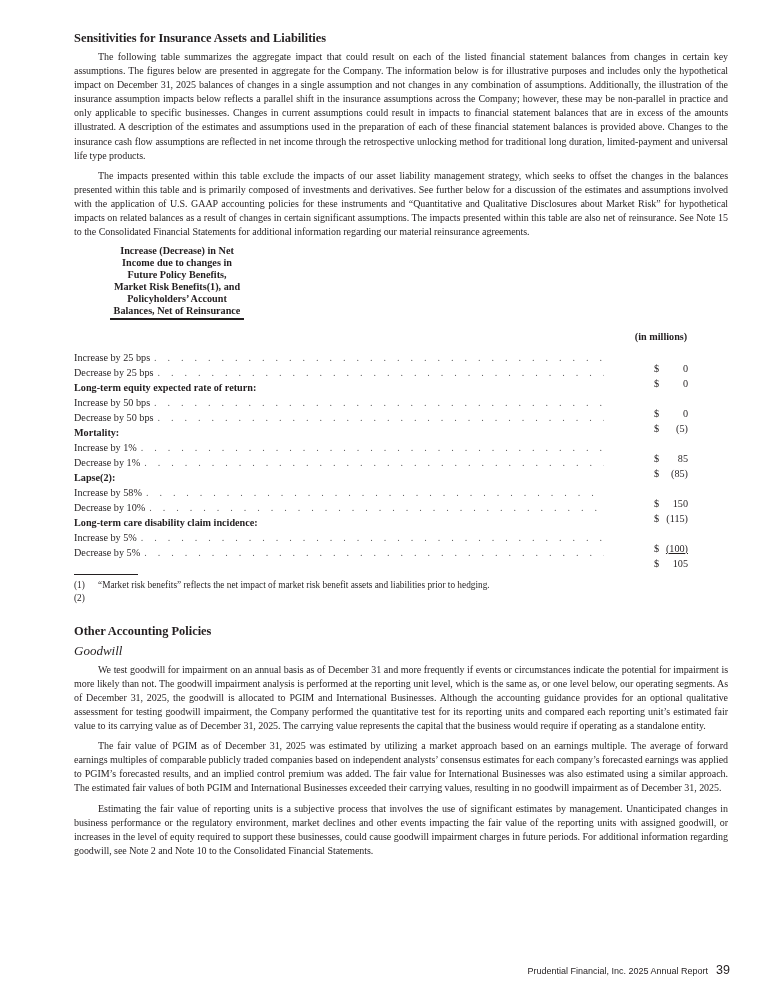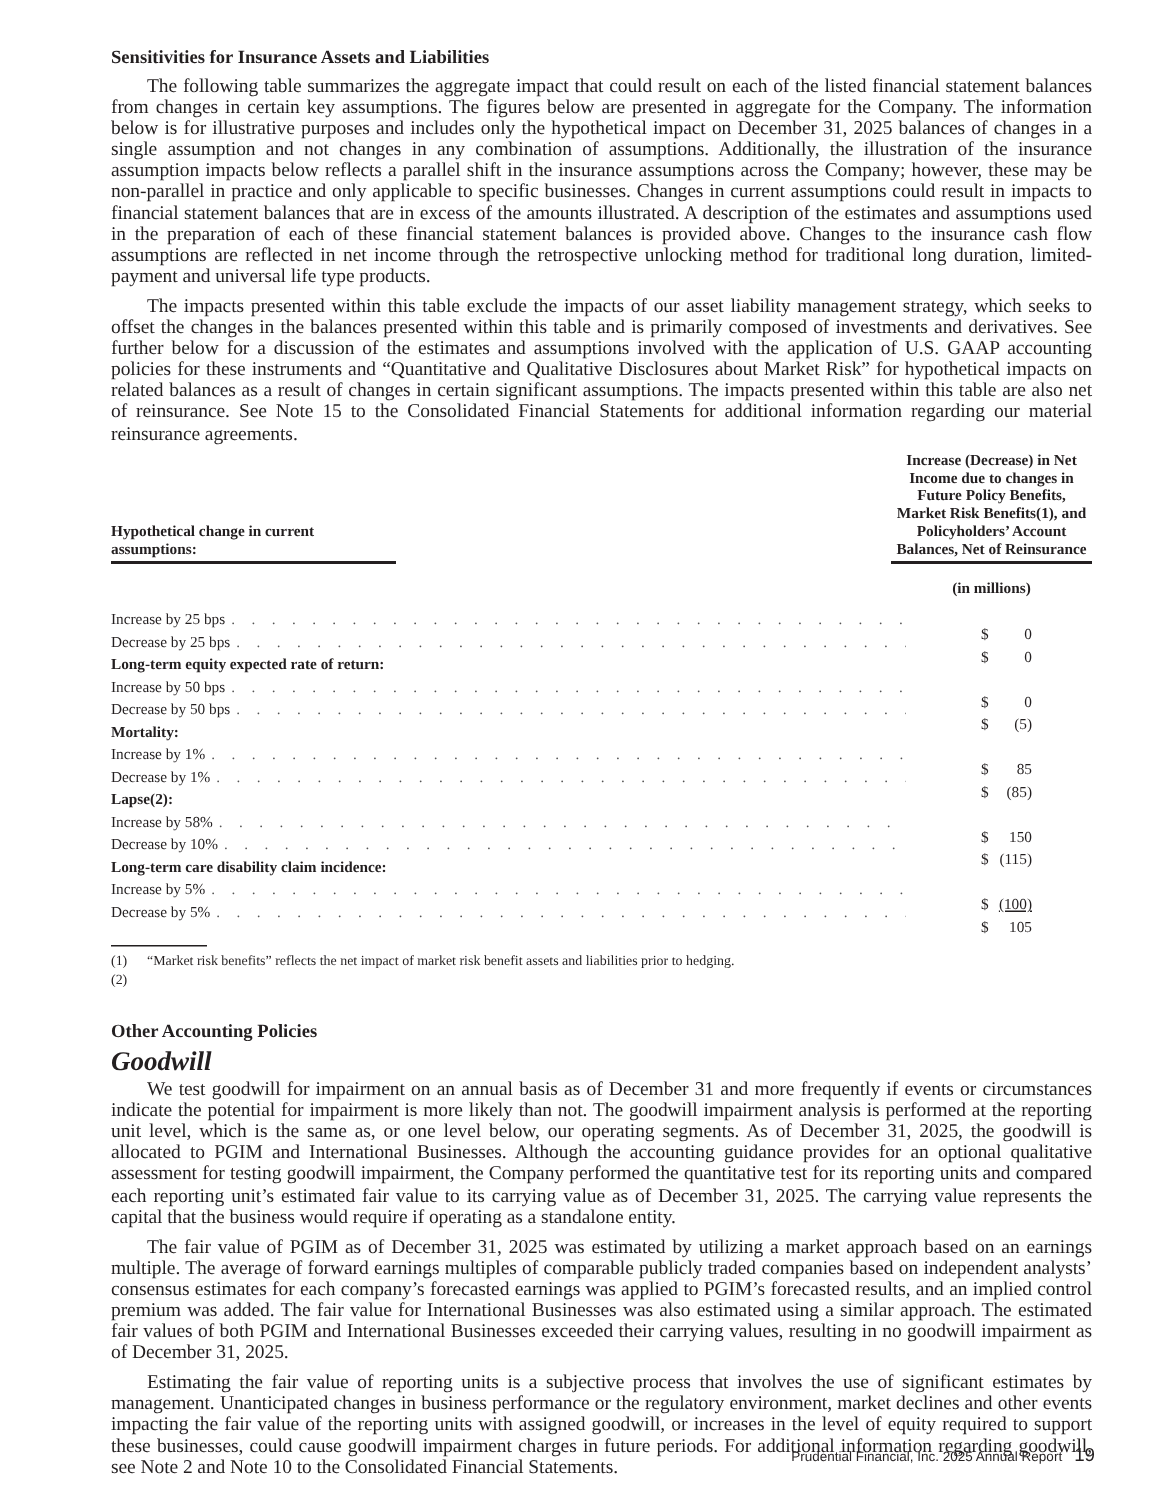--- a/index.html
+++ b/index.html
@@ -6,24 +6,24 @@
   body {
     width: 768px; height: 1004px; position: relative; overflow: hidden;
     font-family: "Liberation Serif", "DejaVu Serif", serif;
     color: #231f20;
   }
   .page { position: absolute; left: 74px; top: 30px; width: 654px; }
   h2.section {
     font-size: 12.4px; font-weight: bold; margin: 0 0 4px 0; line-height: 16px;
   }
   h3.sub {
-    font-size: 18px; font-weight: bold; font-style: italic; margin: 0 0 4px 0; line-height: 16px;
+    font-size: 13px; font-weight: normal; font-style: italic; margin: 0 0 4px 0; line-height: 16px;
   }
   p.body {
-    font-size: 13px; line-height: 14.1px; margin: 0 0 6px 0;
+    font-size: 10px; line-height: 14.1px; margin: 0 0 6px 0;
     text-align: justify; text-indent: 24px;
     letter-spacing: -0.05px;
   }
   
   .tbl { position: relative; width: 654px; margin-top: 6px; }
   .tbl-head { display: flex; align-items: flex-end; justify-content: space-between; }
   .col-left-head {
     font-size: 10.2px; font-weight: bold; border-bottom: 2px solid #231f20;
     padding-bottom: 1px; line-height: 12px; width: 190px;
   }
@@ -57,21 +57,20 @@
 </head>
 <body>
 
 <div class="page">
   <h2 class="section">Sensitivities for Insurance Assets and Liabilities</h2>
   <p class="body">The following table summarizes the aggregate impact that could result on each of the listed financial statement balances from changes in certain key assumptions. The figures below are presented in aggregate for the Company. The information below is for illustrative purposes and includes only the hypothetical impact on December 31, 2025 balances of changes in a single assumption and not changes in any combination of assumptions. Additionally, the illustration of the insurance assumption impacts below reflects a parallel shift in the insurance assumptions across the Company; however, these may be non-parallel in practice and only applicable to specific businesses. Changes in current assumptions could result in impacts to financial statement balances that are in excess of the amounts illustrated. A description of the estimates and assumptions used in the preparation of each of these financial statement balances is provided above. Changes to the insurance cash flow assumptions are reflected in net income through the retrospective unlocking method for traditional long duration, limited-payment and universal life type products.</p>
   <p class="body">The impacts presented within this table exclude the impacts of our asset liability management strategy, which seeks to offset the changes in the balances presented within this table and is primarily composed of investments and derivatives. See further below for a discussion of the estimates and assumptions involved with the application of U.S. GAAP accounting policies for these instruments and “Quantitative and Qualitative Disclosures about Market Risk” for hypothetical impacts on related balances as a result of changes in certain significant assumptions. The impacts presented within this table are also net of reinsurance. See Note 15 to the Consolidated Financial Statements for additional information regarding our material reinsurance agreements.</p>
 
   <div class="tbl">
     <div class="tbl-head">
-      <div class="col-left-head">Hypothetical change in current assumptions:</div>
       <div class="col-right-head">Increase (Decrease) in Net Income due to changes in Future Policy Benefits, Market Risk Benefits(1), and Policyholders’ Account Balances, Net of Reinsurance</div>
     </div>
     <div class="units">(in millions)</div>
 
     <div class="rows" id="table-rows">
         <div class="row">
           <span class="label">Increase by 25 bps</span>
           <span class="leader">. . . . . . . . . . . . . . . . . . . . . . . . . . . . . . . . . . . . . . . . . . . . . . . . . . . . . . . . . . . . . . . . . . . . . . . . . . . . . . . . . . .</span>
           <span class="valcol">
             <span style="position: absolute; left: 46px;">$</span>
@@ -177,14 +176,14 @@
   <div class="section-gap"></div>
   <h2 class="section">Other Accounting Policies</h2>
   <h3 class="sub">Goodwill</h3>
   <p class="body">We test goodwill for impairment on an annual basis as of December 31 and more frequently if events or circumstances indicate the potential for impairment is more likely than not. The goodwill impairment analysis is performed at the reporting unit level, which is the same as, or one level below, our operating segments. As of December 31, 2025, the goodwill is allocated to PGIM and International Businesses. Although the accounting guidance provides for an optional qualitative assessment for testing goodwill impairment, the Company performed the quantitative test for its reporting units and compared each reporting unit’s estimated fair value to its carrying value as of December 31, 2025. The carrying value represents the capital that the business would require if operating as a standalone entity.</p>
   <p class="body">The fair value of PGIM as of December 31, 2025 was estimated by utilizing a market approach based on an earnings multiple. The average of forward earnings multiples of comparable publicly traded companies based on independent analysts’ consensus estimates for each company’s forecasted earnings was applied to PGIM’s forecasted results, and an implied control premium was added. The fair value for International Businesses was also estimated using a similar approach. The estimated fair values of both PGIM and International Businesses exceeded their carrying values, resulting in no goodwill impairment as of December 31, 2025.</p>
   <p class="body">Estimating the fair value of reporting units is a subjective process that involves the use of significant estimates by management. Unanticipated changes in business performance or the regulatory environment, market declines and other events impacting the fair value of the reporting units with assigned goodwill, or increases in the level of equity required to support these businesses, could cause goodwill impairment charges in future periods. For additional information regarding goodwill, see Note 2 and Note 10 to the Consolidated Financial Statements.</p>
 </div>
 
 <div class="footer">
   <span>Prudential Financial, Inc. 2025 Annual Report</span>
-  <span class="pg">19</span>
+  <span class="pg">39</span>
 </div>
 
 </body></html>

